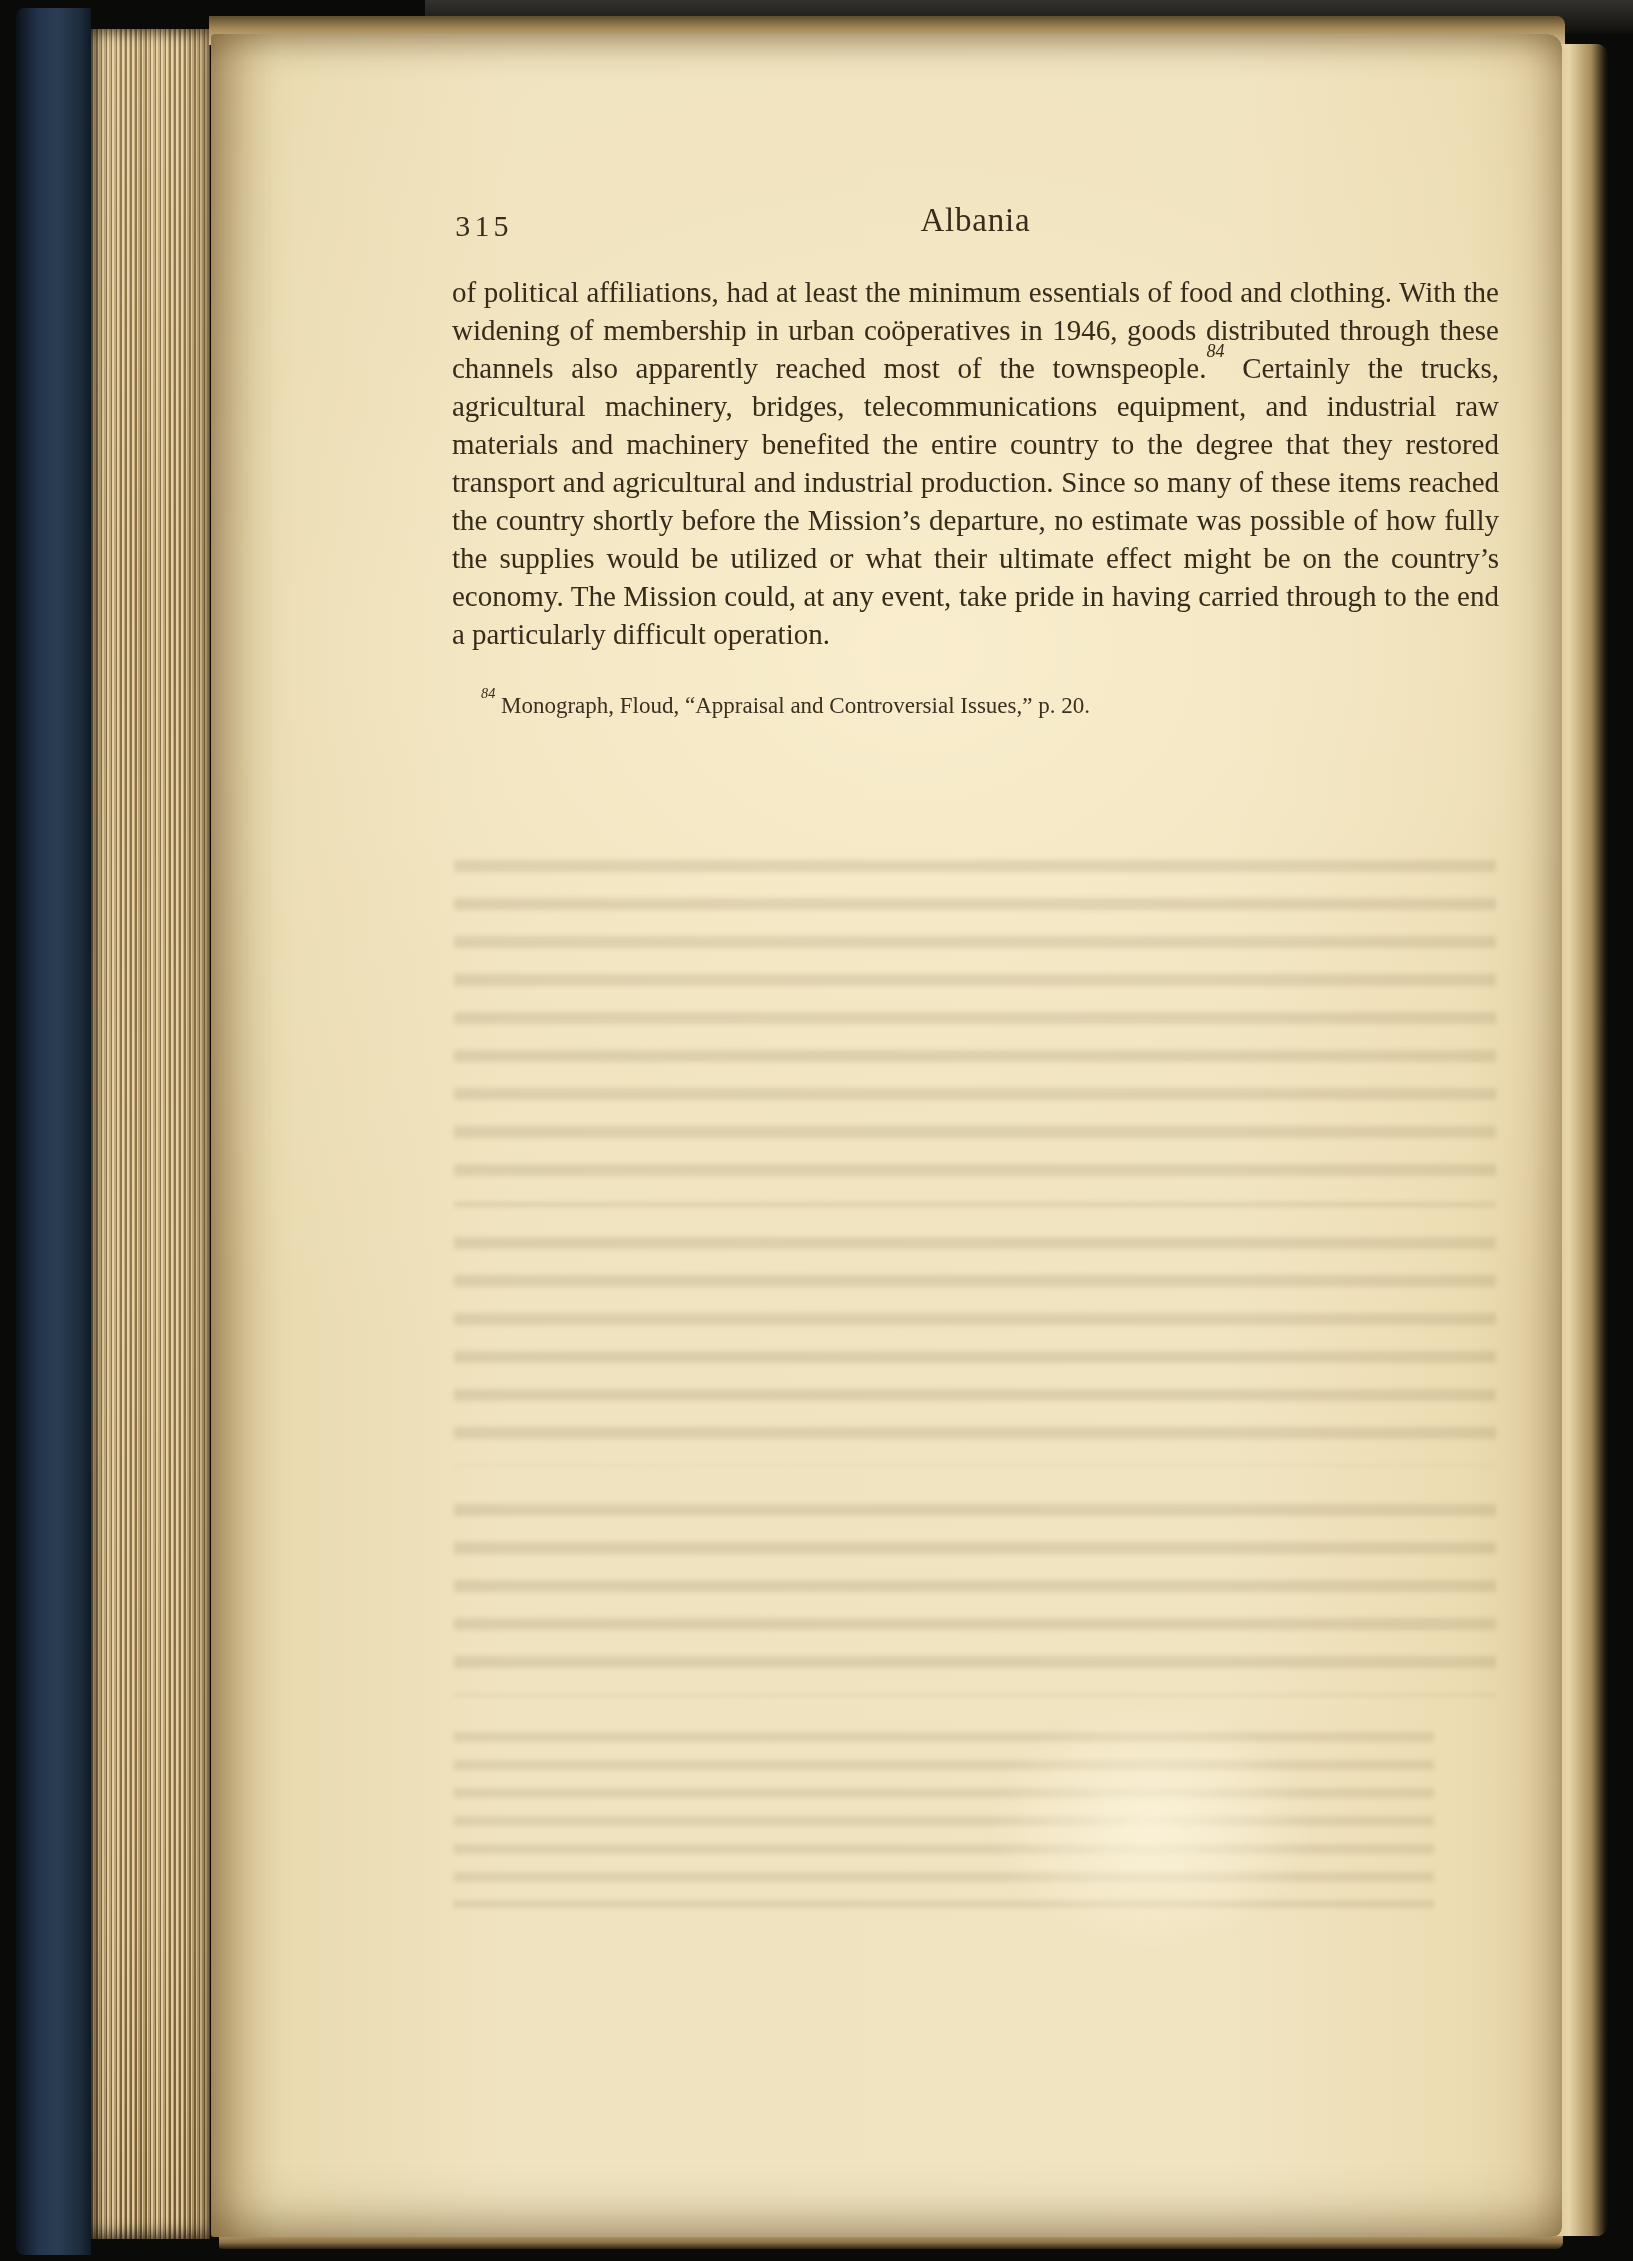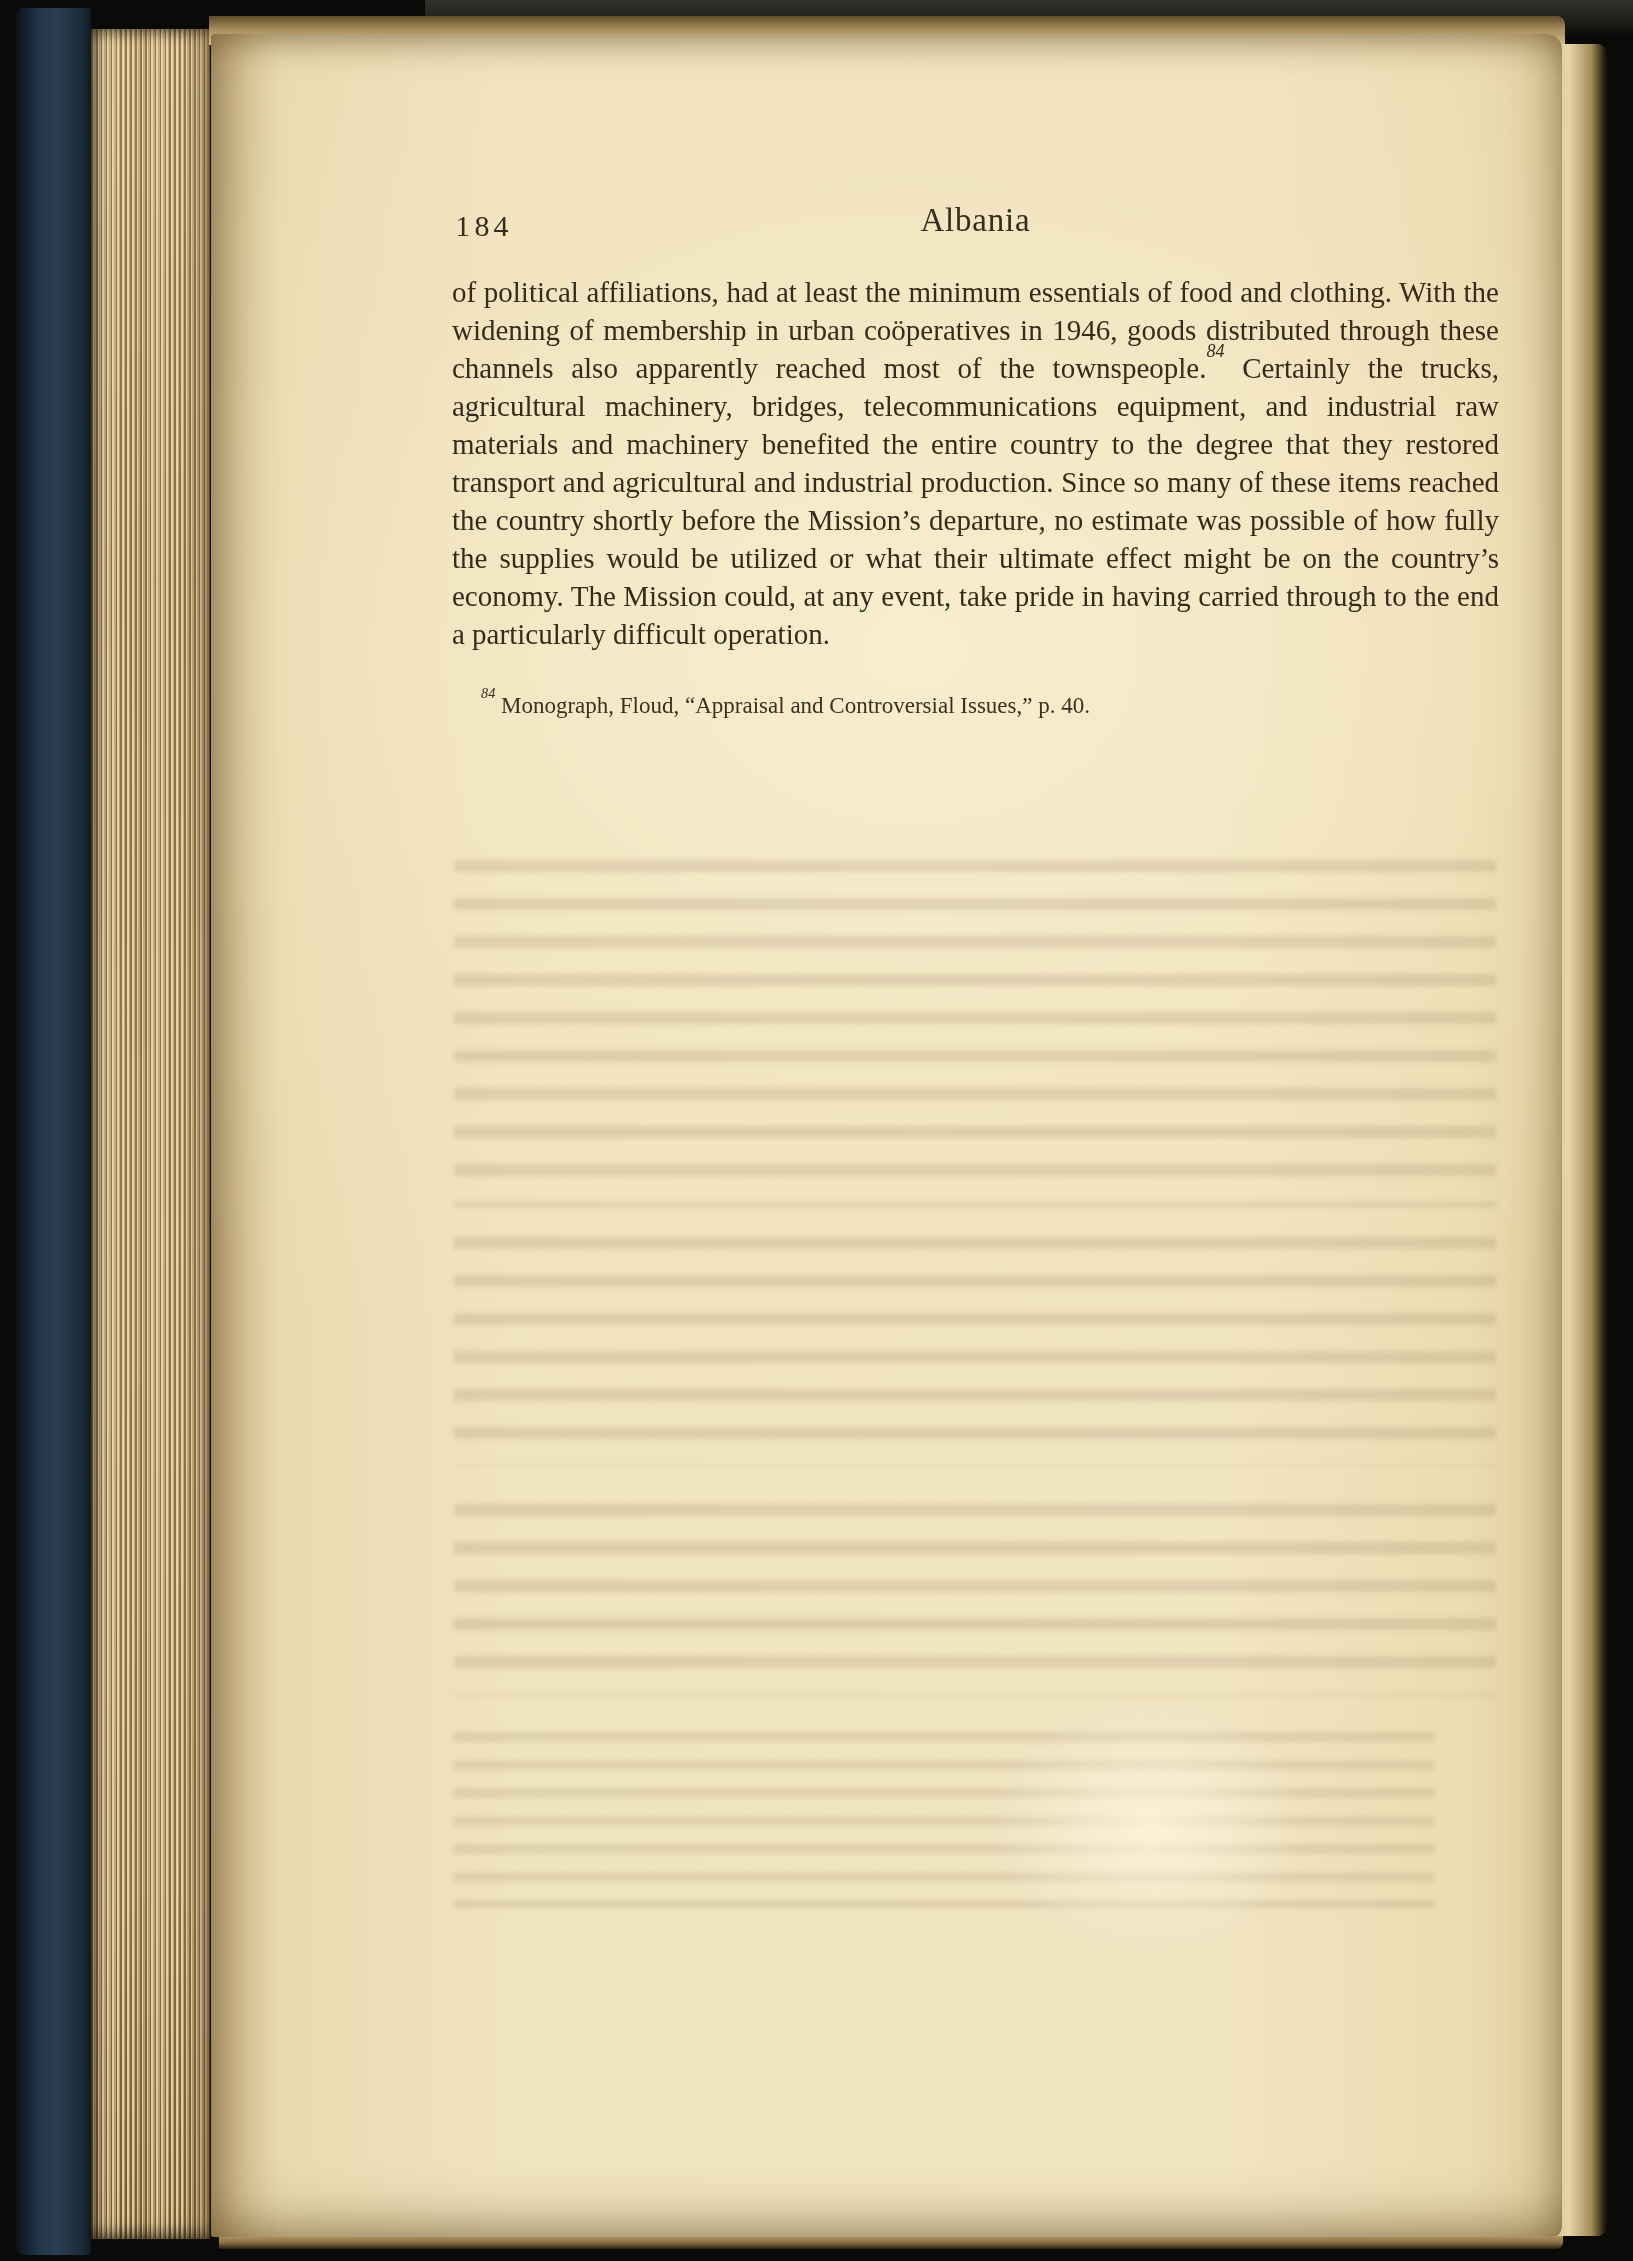--- a/index.html
+++ b/index.html
@@ -113,24 +113,24 @@
       <div class="g g2"></div>
       <div class="g g3"></div>
       <div class="g g4"></div>
     </div>
 
     <div class="stain"></div>
 
     <div class="text-area">
 
       <div class="header-row">
-        <span class="page-number">184</span>
+        <span class="page-number">315</span>
         <span class="running-title">Albania</span>
       </div>
 
       <p class="body-text"><span>of political affiliations, had at least the minimum essentials of food and clothing. With the widening of membership in urban coöperatives in 1946, goods distributed through these channels also apparently reached most of the townspeople.</span><sup class="fn-ref">84</sup><span> Certainly the trucks, agricultural machinery, bridges, telecommunications equipment, and industrial raw materials and machinery benefited the entire country to the degree that they restored transport and agricultural and industrial production. Since so many of these items reached the country shortly before the Mission’s departure, no estimate was possible of how fully the supplies would be utilized or what their ultimate effect might be on the country’s economy. The Mission could, at any event, take pride in having carried through to the end a particularly difficult operation.</span></p>
 
-      <p class="footnote"><sup class="fn-ref">84</sup><span> Monograph, Floud, “Appraisal and Controversial Issues,” p. 40.</span></p>
+      <p class="footnote"><sup class="fn-ref">84</sup><span> Monograph, Floud, “Appraisal and Controversial Issues,” p. 20.</span></p>
 
     </div>
   </div>
 </div>
 
 
 </body></html>

